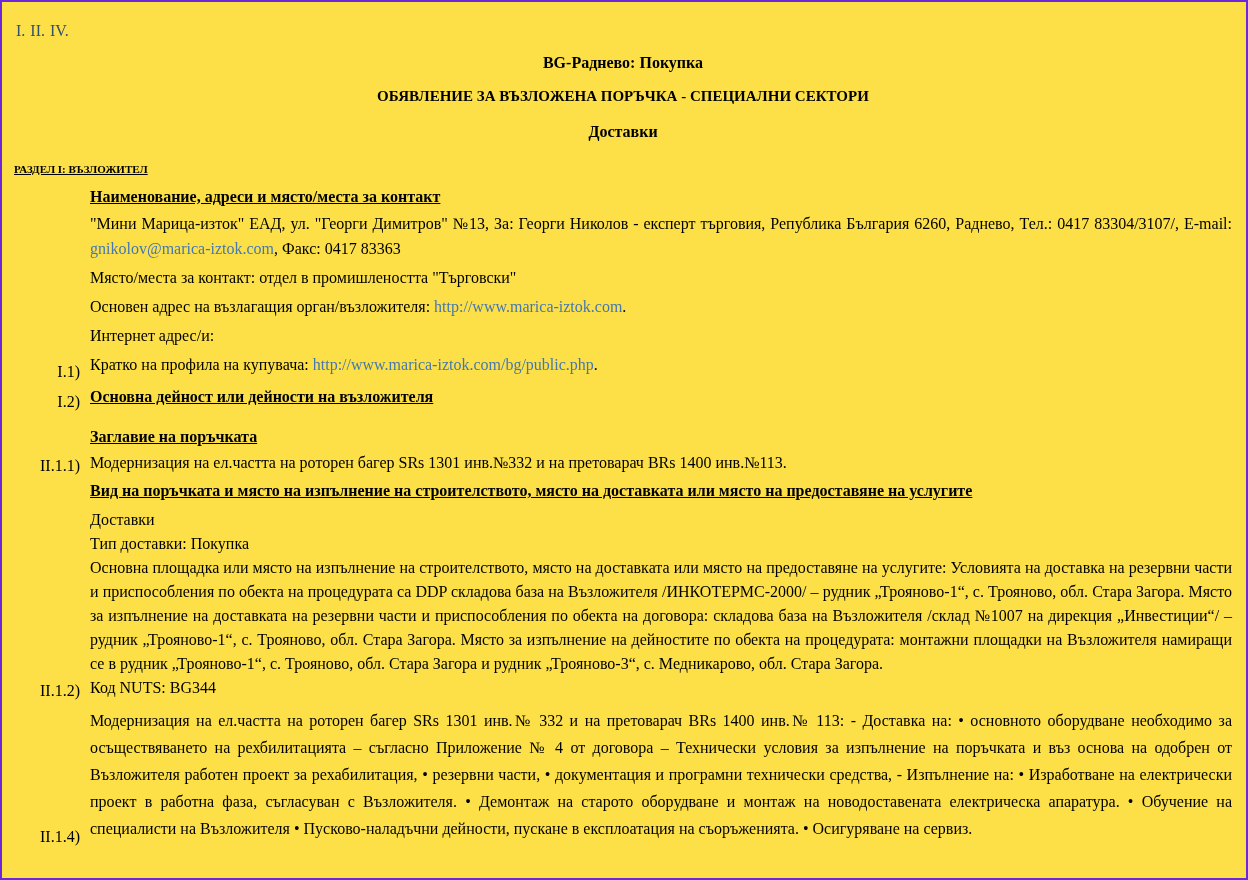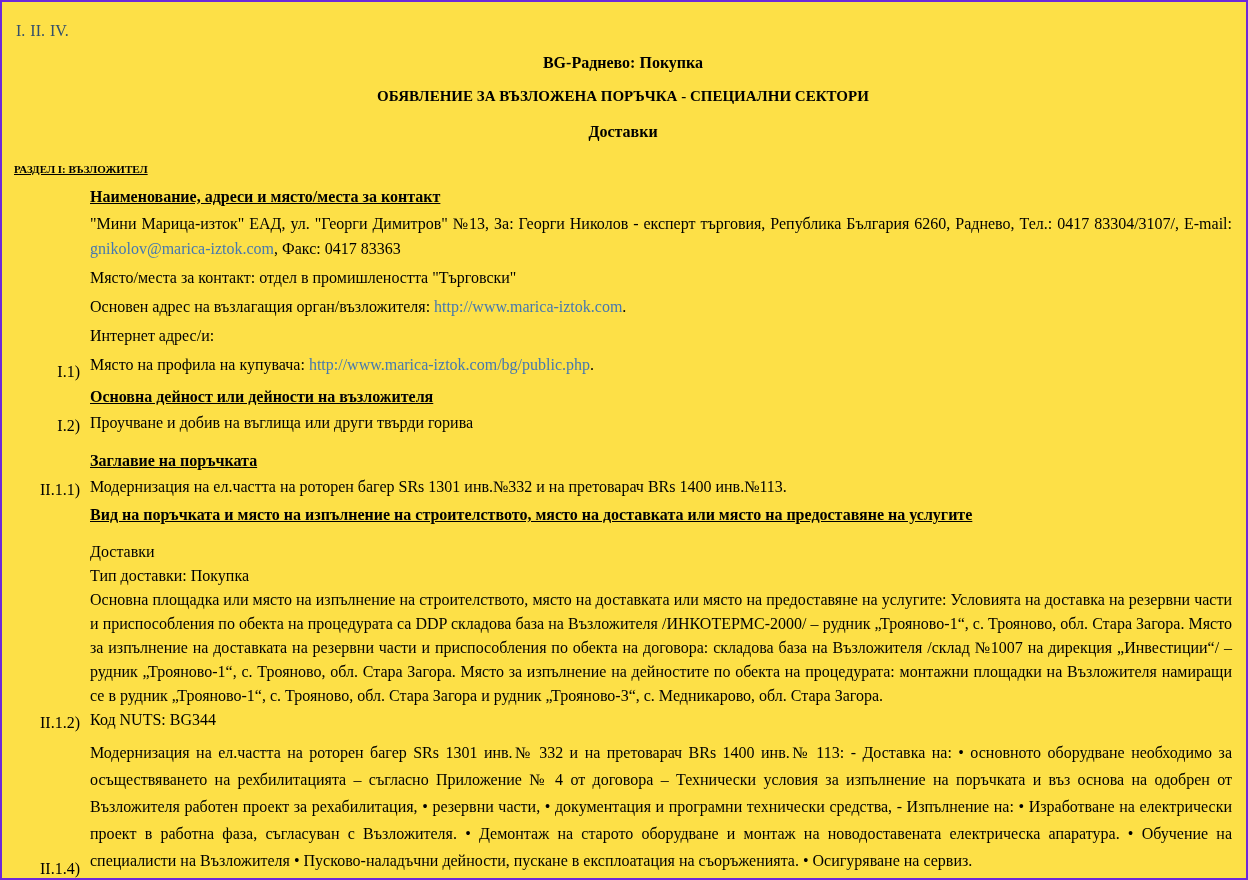--- a/index.html
+++ b/index.html
@@ -65,48 +65,47 @@
   <div class="section-heading">РАЗДЕЛ I: ВЪЗЛОЖИТЕЛ</div>
 
   <div class="item">
     <div class="num">I.1)</div>
     <div class="body">
       <div class="item-heading">Наименование, адреси и място/места за контакт</div>
       <p class="justify"><span>"Мини Марица-изток" ЕАД, ул. "Георги Димитров" №13, За: Георги Николов - експерт търговия, Република България 6260, Раднево, Тел.: 0417 83304/3107/, E-mail: </span><a class="link">gnikolov@marica-iztok.com</a><span>, Факс: 0417 83363</span></p>
       <p>Място/места за контакт: отдел в промишлеността "Търговски"</p>
       <p><span>Основен адрес на възлагащия орган/възложителя: </span><a class="link">http://www.marica-iztok.com</a><span>.</span></p>
       <p>Интернет адрес/и:</p>
-      <p><span>Място на профила на купувача: </span><a class="link">http://www.marica-iztok.com/bg/public.php</a><span>.</span></p>
+      <p><span>Кратко на профила на купувача: </span><a class="link">http://www.marica-iztok.com/bg/public.php</a><span>.</span></p>
     </div>
   </div>
 
   <div class="item">
     <div class="num">I.2)</div>
     <div class="body">
       <div class="item-heading">Основна дейност или дейности на възложителя</div>
-      <p class="tight">Проучване и добив на въглища или други твърди горива</p>
     </div>
   </div>
 
   <div class="sect-gap"></div>
 
 
 
   <div class="item">
     <div class="num">II.1.1)</div>
     <div class="body">
       <div class="item-heading">Заглавие на поръчката</div>
       <p class="tight">Модернизация на ел.частта на роторен багер SRs 1301 инв.№332 и на претоварач BRs 1400 инв.№113.</p>
     </div>
   </div>
 
   <div class="item">
     <div class="num">II.1.2)</div>
     <div class="body">
-      <div class="item-heading" style="margin-bottom:16px">Вид на поръчката и място на изпълнение на строителството, място на доставката или място на предоставяне на услугите</div>
+      <div class="item-heading" style="margin-bottom:8px">Вид на поръчката и място на изпълнение на строителството, място на доставката или място на предоставяне на услугите</div>
       <p class="tight">Доставки</p>
       <p class="tight">Тип доставки: Покупка</p>
       <p class="tight justify">Основна площадка или място на изпълнение на строителството, място на доставката или място на предоставяне на услугите: Условията на доставка на резервни части и приспособления по обекта на процедурата са DDP складова база на Възложителя /ИНКОТЕРМС-2000/ – рудник „Трояново-1“, с. Трояново, обл. Стара Загора. Място за изпълнение на доставката на резервни части и приспособления по обекта на договора: складова база на Възложителя /склад №1007 на дирекция „Инвестиции“/ – рудник „Трояново-1“, с. Трояново, обл. Стара Загора. Място за изпълнение на дейностите по обекта на процедурата: монтажни площадки на Възложителя намиращи се в рудник „Трояново-1“, с. Трояново, обл. Стара Загора и рудник „Трояново-3“, с. Медникарово, обл. Стара Загора.</p>
       <p class="tight">Код NUTS: BG344</p>
     </div>
   </div>
 
   <div class="item">
     <div class="num">II.1.4)</div>
     <div class="body">

